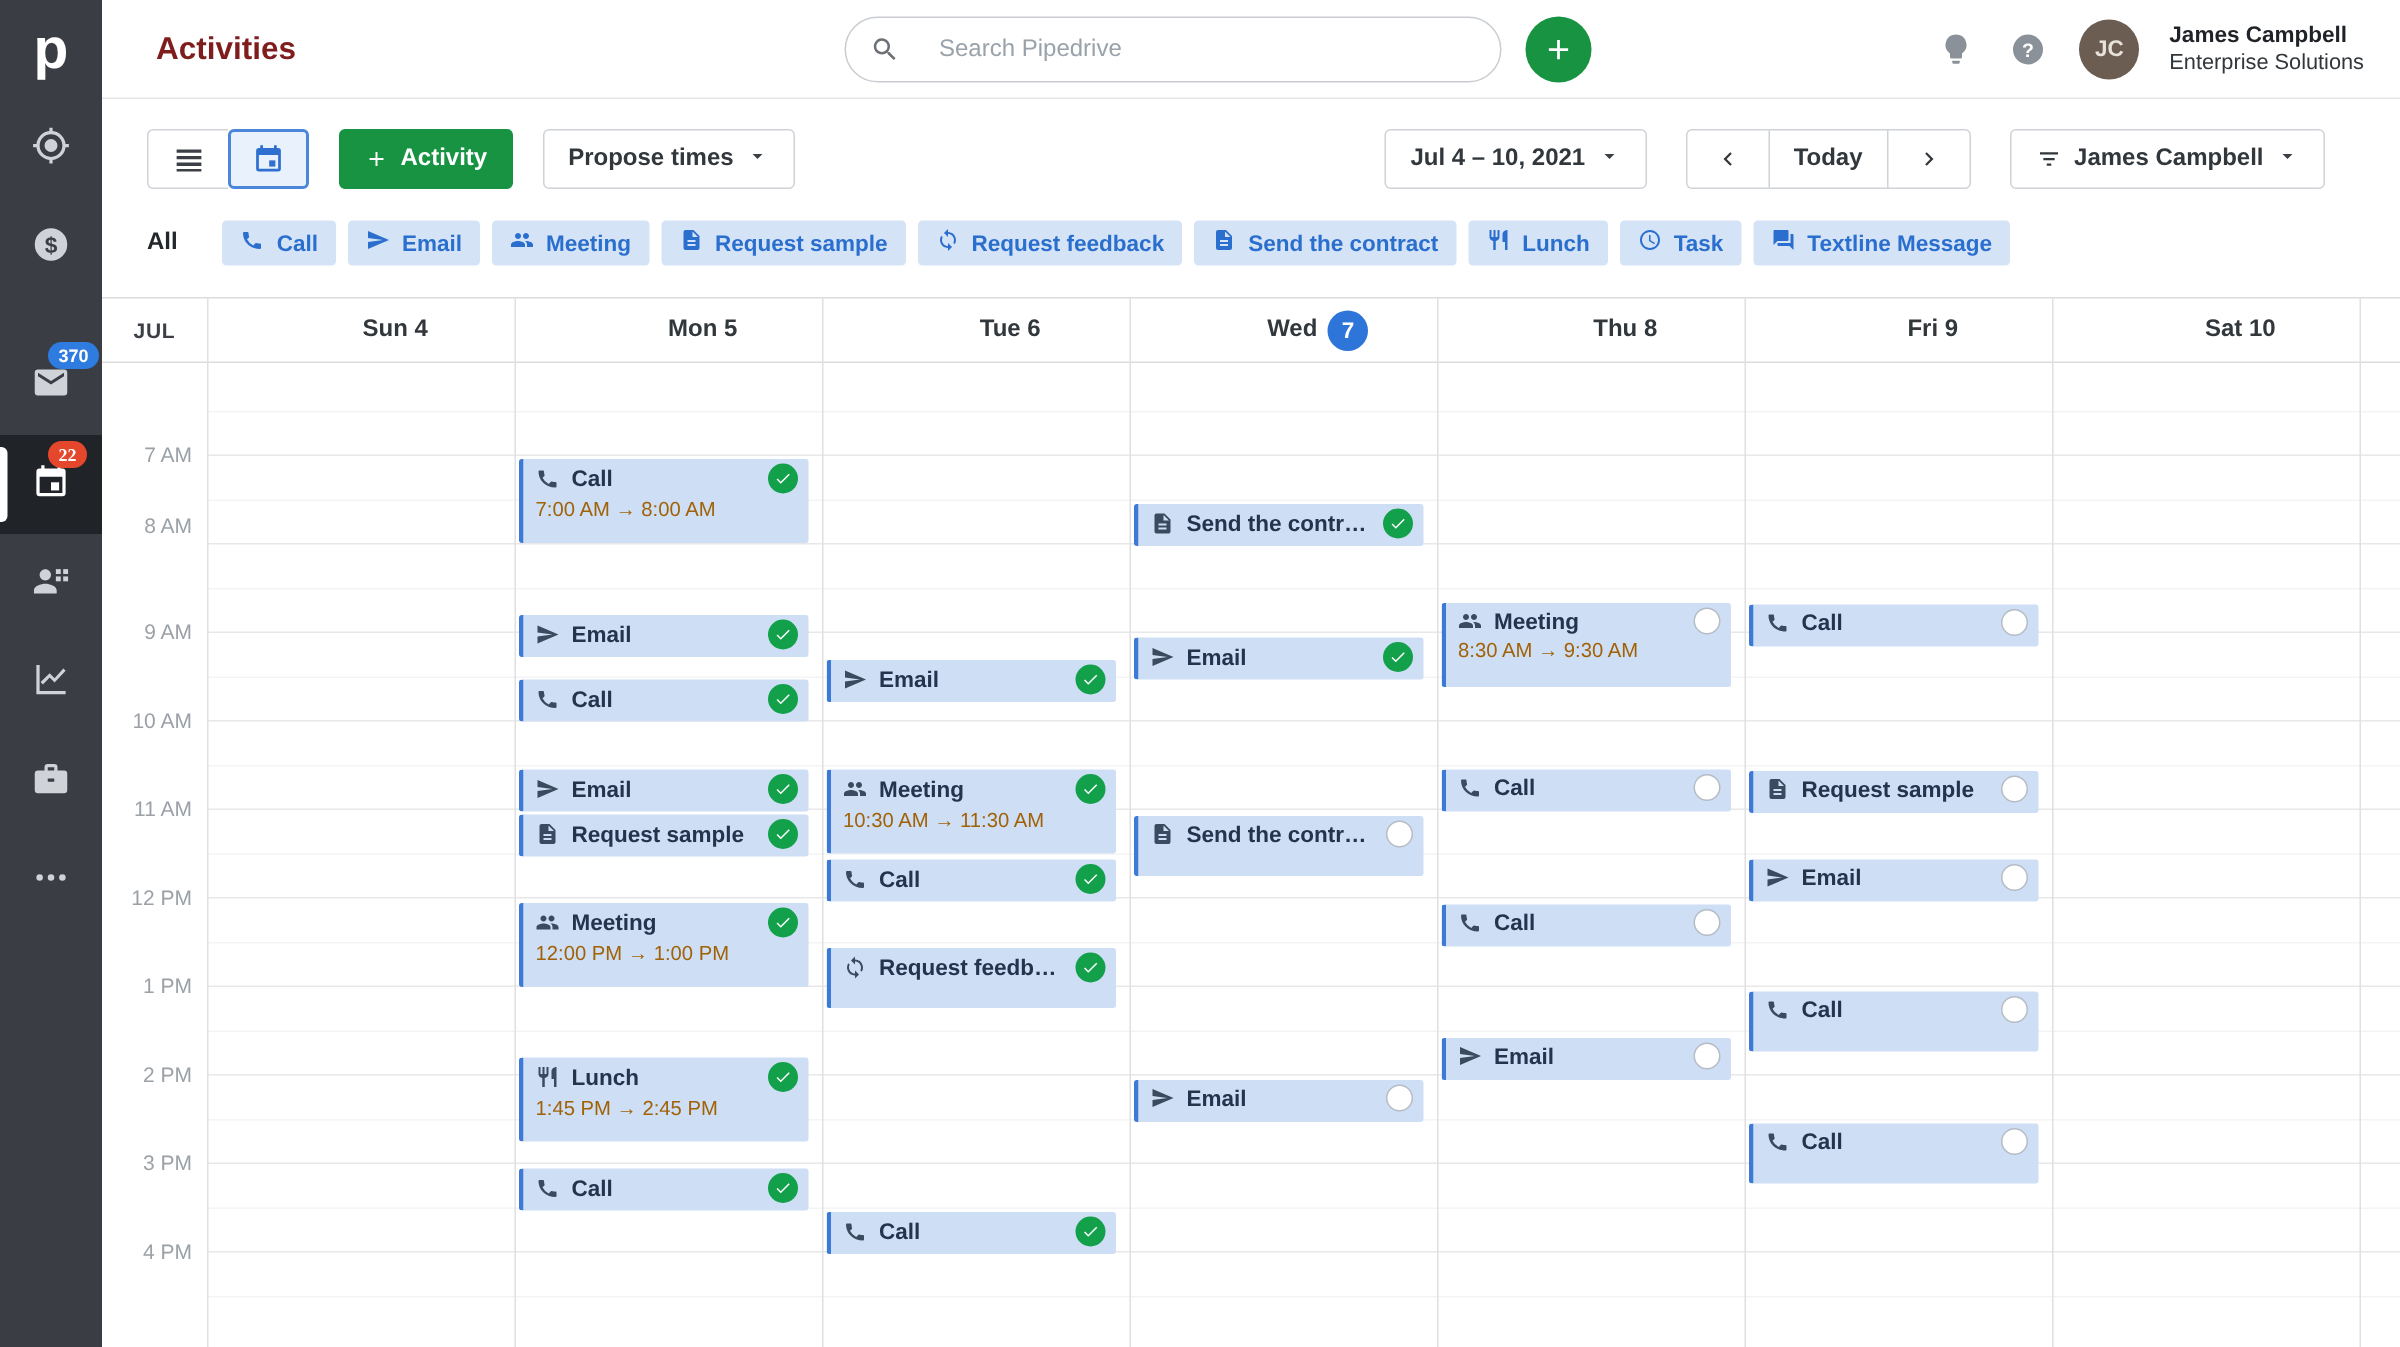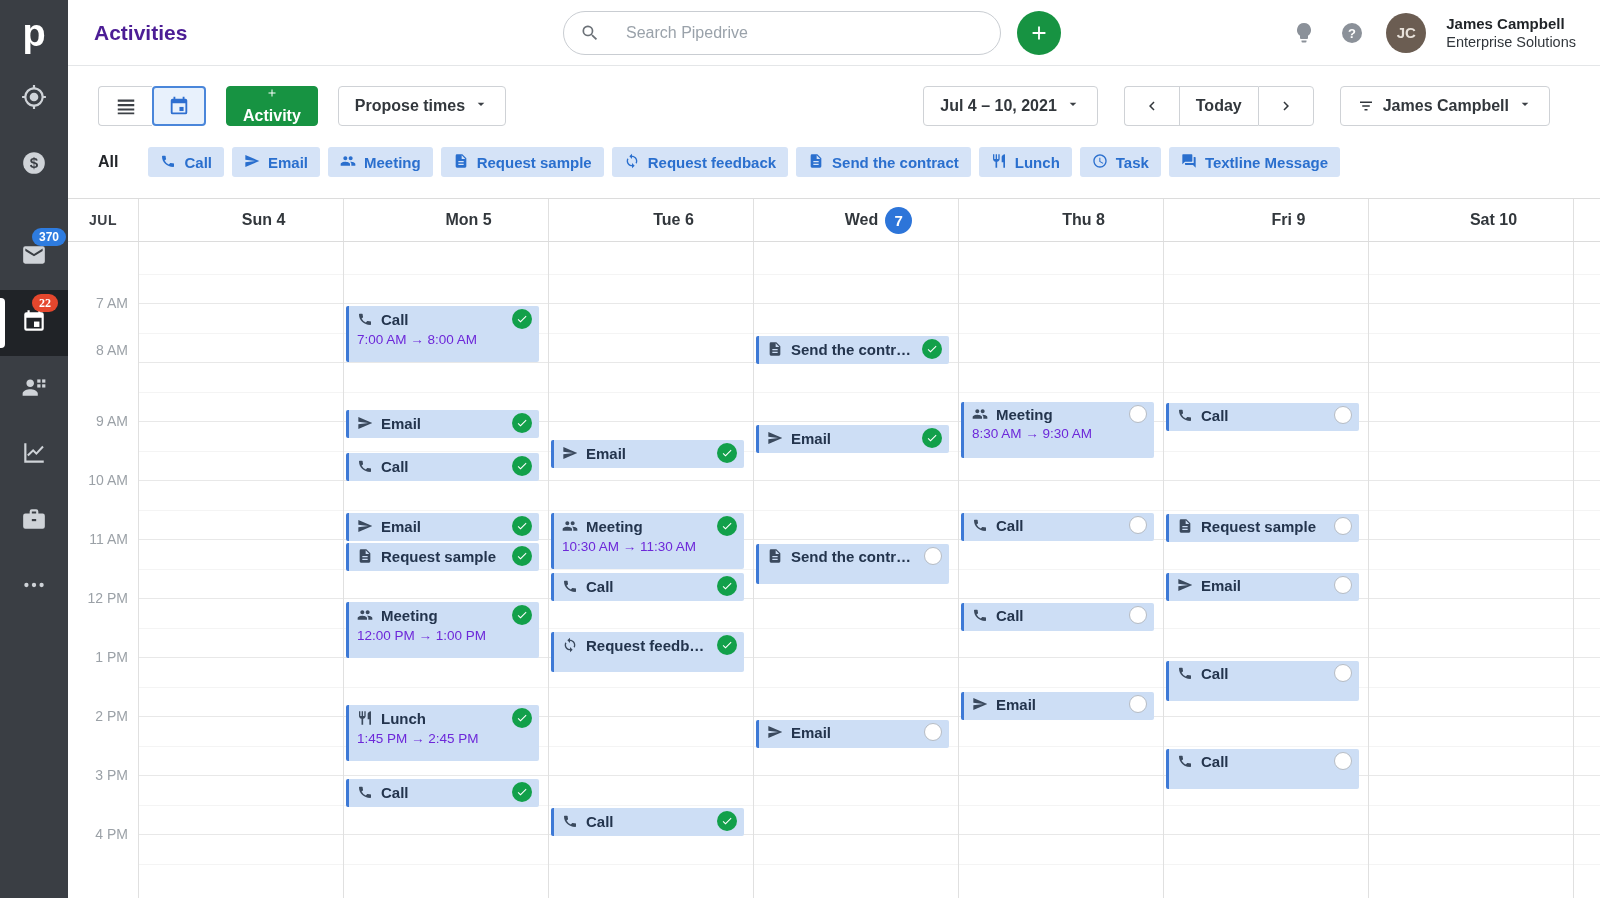--- a/index.html
+++ b/index.html
@@ -20,21 +20,21 @@
   .sspacer { height:26px; }
   .badge { position:absolute; top:4px; left:32px; color:#fff; font-size:12px; font-weight:bold;
     padding:2px 7px; border-radius:10px; line-height:14px; }
   .badge.blue { background:#2e7ce0; }
   .badge.red  { background:#e5472d; }
 
   
   .main { flex:1; display:flex; flex-direction:column; position:relative; }
 
   .tophdr { height:66px; border-bottom:1px solid #e4e6e8; position:relative; display:flex; align-items:center; flex:none; }
-  .page-title { font-size:21px; font-weight:bold; color:#4c1d95; margin-left:26px;text-align:center; }
+  .page-title { font-size:21px; font-weight:bold; color:#7f1d1d; margin-left:36px;text-align:center; }
   .searchwrap { position:absolute; left:495px; top:11px; width:438px; height:44px;
     border:1.5px solid #c9cdd2; border-radius:22px; display:flex; align-items:center; padding:0 16px; background:#fff; }
   .searchwrap svg { width:20px; height:20px; color:#6b7177; flex:none; }
   .searchwrap input { border:none; outline:none; font-size:16px; color:#737373; margin-left:26px; width:100%; background:transparent; }
   .searchwrap input::placeholder { color:#9aa2aa; }
   .plusbtn { position:absolute; left:949px; top:11px; width:44px; height:44px; border-radius:50%;
     background:#179342; border:none; color:#fff; display:flex; align-items:center; justify-content:center; cursor:pointer; }
   .plusbtn svg { width:22px; height:22px; }
   .hdr-right { margin-left:auto; display:flex; align-items:center; gap:20px; padding-right:24px; }
   .ghosticon { width:28px; height:28px; color:#8b9199; display:flex; align-items:center; justify-content:center; cursor:pointer; }
@@ -49,21 +49,21 @@
   .toolbar { display:flex; align-items:center; padding:20px 40px 17px 30px; gap:20px; flex:none; }
   .btn { height:40px; display:inline-flex; align-items:center; justify-content:center; gap:8px;
     background:#fff; border:1px solid #cfd2d6; border-radius:4px; font-size:16px; font-weight:bold;
     color:#32373c; padding:0 16px; cursor:pointer; font-family:inherit; }
   .viewtoggle { display:flex; }
   .vbtn { width:54px; height:40px; display:flex; align-items:center; justify-content:center;
     background:#fff; border:1px solid #cfd2d6; cursor:pointer; color:#3c4046; }
   .vbtn:first-child { border-radius:4px 0 0 4px; border-right:none; }
   .vbtn.sel { border:2px solid #4a86da; border-radius:4px; background:#e8f1fc; color:#2e6fd0; }
   .vbtn svg { width:22px; height:22px; }
-  .btn-green { background:#179342; border-color:#179342; color:#fff;flex-direction:column; }
+  .btn-green { background:#179342; border-color:#179342; color:#fff; }
   .btn-green svg { width:16px; height:16px; }
   .caret svg { width:16px; height:16px; color:#3c4046; }
   .tb-right { margin-left:auto; display:flex; align-items:center; gap:26px; padding-right:10px; }
   .seg { display:flex; }
   .seg .btn { border-radius:0; border-right:none; }
   .seg .btn:first-child { border-radius:4px 0 0 4px; padding:0 18px; }
   .seg .btn:last-child  { border-radius:0 4px 4px 0; border-right:1px solid #cfd2d6; padding:0 18px; }
   .seg svg { width:18px; height:18px; }
   .filterbtn svg.f { width:18px; height:18px; }
 
@@ -91,21 +91,21 @@
   .day-col { position:absolute; top:0; bottom:0; width:205px; border-left:1px solid #e0e0e0; }
   .stub-col { position:absolute; top:0; bottom:0; right:0; border-left:1px solid #e0e0e0; }
 
   .ev { position:absolute; left:2px; right:9px; background:#cddef5; border-left:3px solid #3d79d6;
     border-radius:2px; padding:3px 7px 2px 8px; cursor:pointer; overflow:hidden; }
   .ev-row { display:flex; align-items:center; gap:8px; min-width:0; }
   .ev-ic { width:16px; height:16px; color:#3b4a5e; flex:none; }
   .ev-ic svg { width:16px; height:16px; display:block; }
   .ev-lbl { font-size:15px; font-weight:bold; color:#23344d; white-space:nowrap; overflow:hidden;
     text-overflow:ellipsis; min-width:0; flex:1; }
-  .ev-time { font-size:13.5px; color:#6d28d9; margin-top:3px; white-space:nowrap; }
+  .ev-time { font-size:13.5px; color:#a16207; margin-top:3px; white-space:nowrap; }
   .st-done { width:20px; height:20px; border-radius:50%; background:#12a04a; display:flex;
     align-items:center; justify-content:center; flex:none; }
   .st-done svg { width:12px; height:12px; color:#fff; }
   .st-open { width:18px; height:18px; border-radius:50%; background:#fff; border:1.5px solid #b6bcc4; flex:none; }
 </style>
 </head>
 <body>
 
 <div class="app">
 

